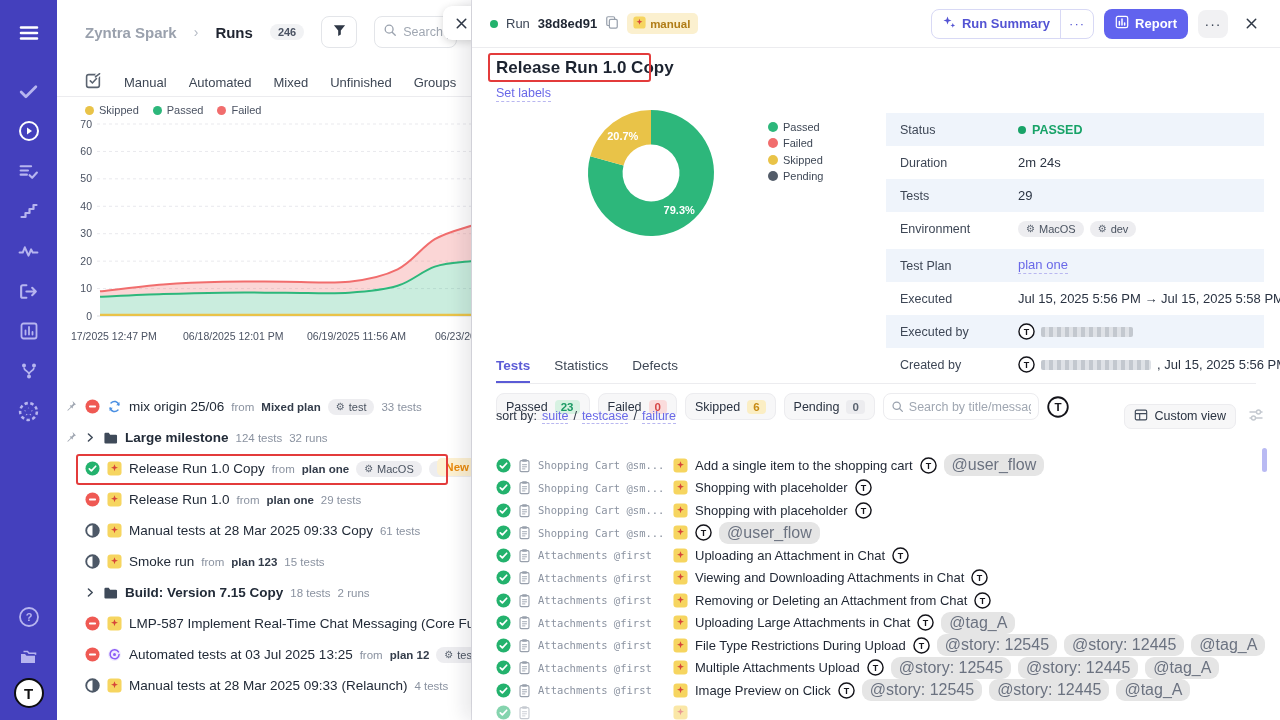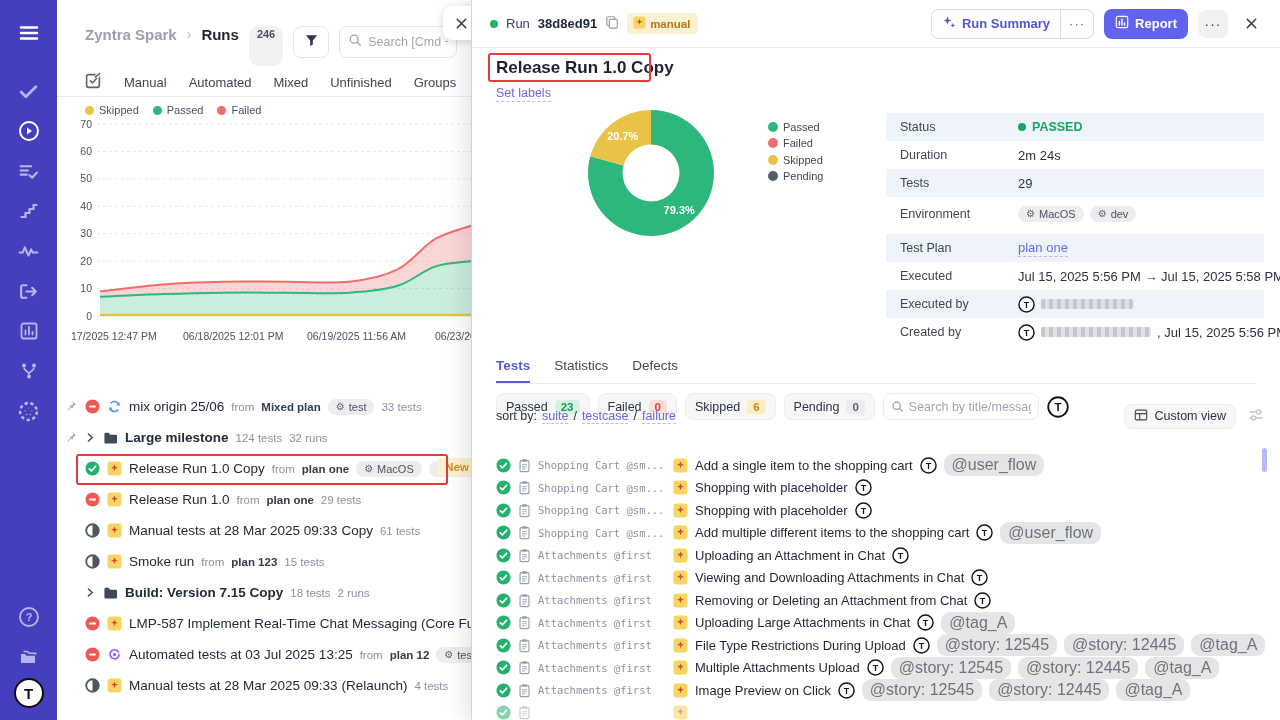--- a/index.html
+++ b/index.html
@@ -19,22 +19,22 @@
     display:flex; align-items:center; justify-content:center; font-weight:bold; font-size:15px;
     border:2px solid #0e0e12; }
 
   
   .left-panel { position:absolute; left:57px; top:0; width:415px; height:720px; background:#fff;
     overflow:hidden; border-right:1px solid #e2e2e8; }
   .right-panel { position:absolute; left:472px; top:0; width:808px; height:720px; background:#fff;
     overflow:hidden; box-shadow:-8px 0 18px rgba(20,20,40,.10); }
 
   
-  .lp-header { position:absolute; left:0; top:26px; width:100%; height:40px; display:flex;
-    padding:0 14px 0 28px; gap:10px; }
+  .lp-header { position:absolute; left:0; top:12px; width:100%; height:40px; display:flex;
+    align-items:center; padding:0 14px 0 28px; gap:17px; }
   .crumb-project { color:#9aa1ad; font-size:15px; font-weight:600; }
   .crumb-sep { color:#b4bac4; font-size:14px; }
   .crumb-section { color:#1f2430; font-size:15px; font-weight:700; }
   .count-pill { background:#f1f2f4; color:#4a5262; border-radius:10px; font-size:11px;
     font-weight:600; padding:2px 8px; }
   .btn-filter { width:36px; height:32px; border:1px solid #e3e5e9; border-radius:8px;
     background:#fff; display:flex; align-items:center; justify-content:center; cursor:pointer; }
   .lp-search { flex:1; height:32px; border:1px solid #e3e5e9; border-radius:8px; display:flex;
     align-items:center; padding:0 8px; gap:6px; background:#fff; min-width:0; }
   .lp-search input, .rp-search input { border:none; outline:none; font-size:12.5px; color:#333;
@@ -107,21 +107,21 @@
   
   .rp-title { position:absolute; left:24px; top:58px; font-size:17px; font-weight:700;
     color:#1c2330; }
   .set-labels { position:absolute; left:24px; top:86px; font-size:12.5px; color:#6968e8;
     border-bottom:1px dashed #b9b7f0; cursor:pointer; padding-bottom:1px; }
   .donut-legend { position:absolute; left:296px; top:120px; display:flex; flex-direction:column;
     gap:3px; }
   .donut-legend .leg-item { font-size:11px; color:#3f4856; height:13.5px; }
 
   .details { position:absolute; left:414px; top:113px; width:378px; }
-  .det-row { display:flex; align-items:center; padding:0 0 0 14px; height:28px; }
+  .det-row { display:flex; align-items:center; padding:0 0 0 14px; height:33px; }
   .det-row.alt { background:#eff4fb; }
   .det-row.tall { height:33px; }
   .det-gap { height:4px; }
   .det-label { width:118px; font-size:12.5px; color:#3e4756; flex:0 0 auto; }
   .det-value { font-size:13px; color:#2a3342; display:flex; align-items:center; gap:6px;
     white-space:nowrap; }
   .status-pass { color:#18a368; font-weight:700; font-size:12.5px; display:flex;
     align-items:center; gap:6px; }
   .status-pass .dot { width:8px; height:8px; border-radius:50%; background:#18a368; }
   .link-dashed { color:#6968e8; border-bottom:1px dashed #b9b7f0; cursor:pointer;
@@ -836,21 +836,20 @@
               <path d="M5 8h6M5 10.6h6M5 13.2h4" stroke="#98a0ac" stroke-width="1.1"></path>
             </svg>
           </span>
           <span class="suite-name">Shopping Cart @sm...</span>
           <span class="icn">
             <svg width="15" height="15" viewBox="0 0 16 16">
               <rect width="15" height="15" x="0.5" y="0.5" rx="3.5" fill="#f6d560"></rect>
               <path d="M8 3.4l1 2.7 2.7 1-2.7 1-1 2.7-1-2.7-2.7-1 2.7-1z" fill="#d6453a"></path>
             </svg>
           </span>
-          <span class="test-title">Add multiple different items to the shopping cart</span>
           <span class="icn">
             <svg width="17" height="17" viewBox="0 0 18 18">
               <circle cx="9" cy="9" r="8" fill="#fff" stroke="#14141a" stroke-width="1.5"></circle>
               <text x="9" y="12.6" text-anchor="middle" font-size="9.5" font-weight="bold" fill="#14141a" font-family="Liberation Sans,sans-serif">T</text>
             </svg>
           </span>
           <span class="tag-pill">@user_flow</span>
         </div>
         <div class="test-row">
           <span class="icn">

